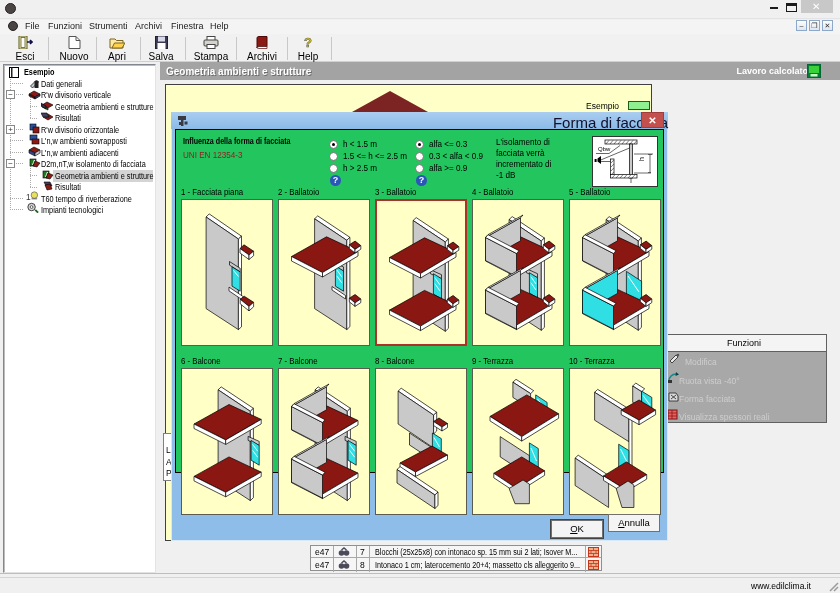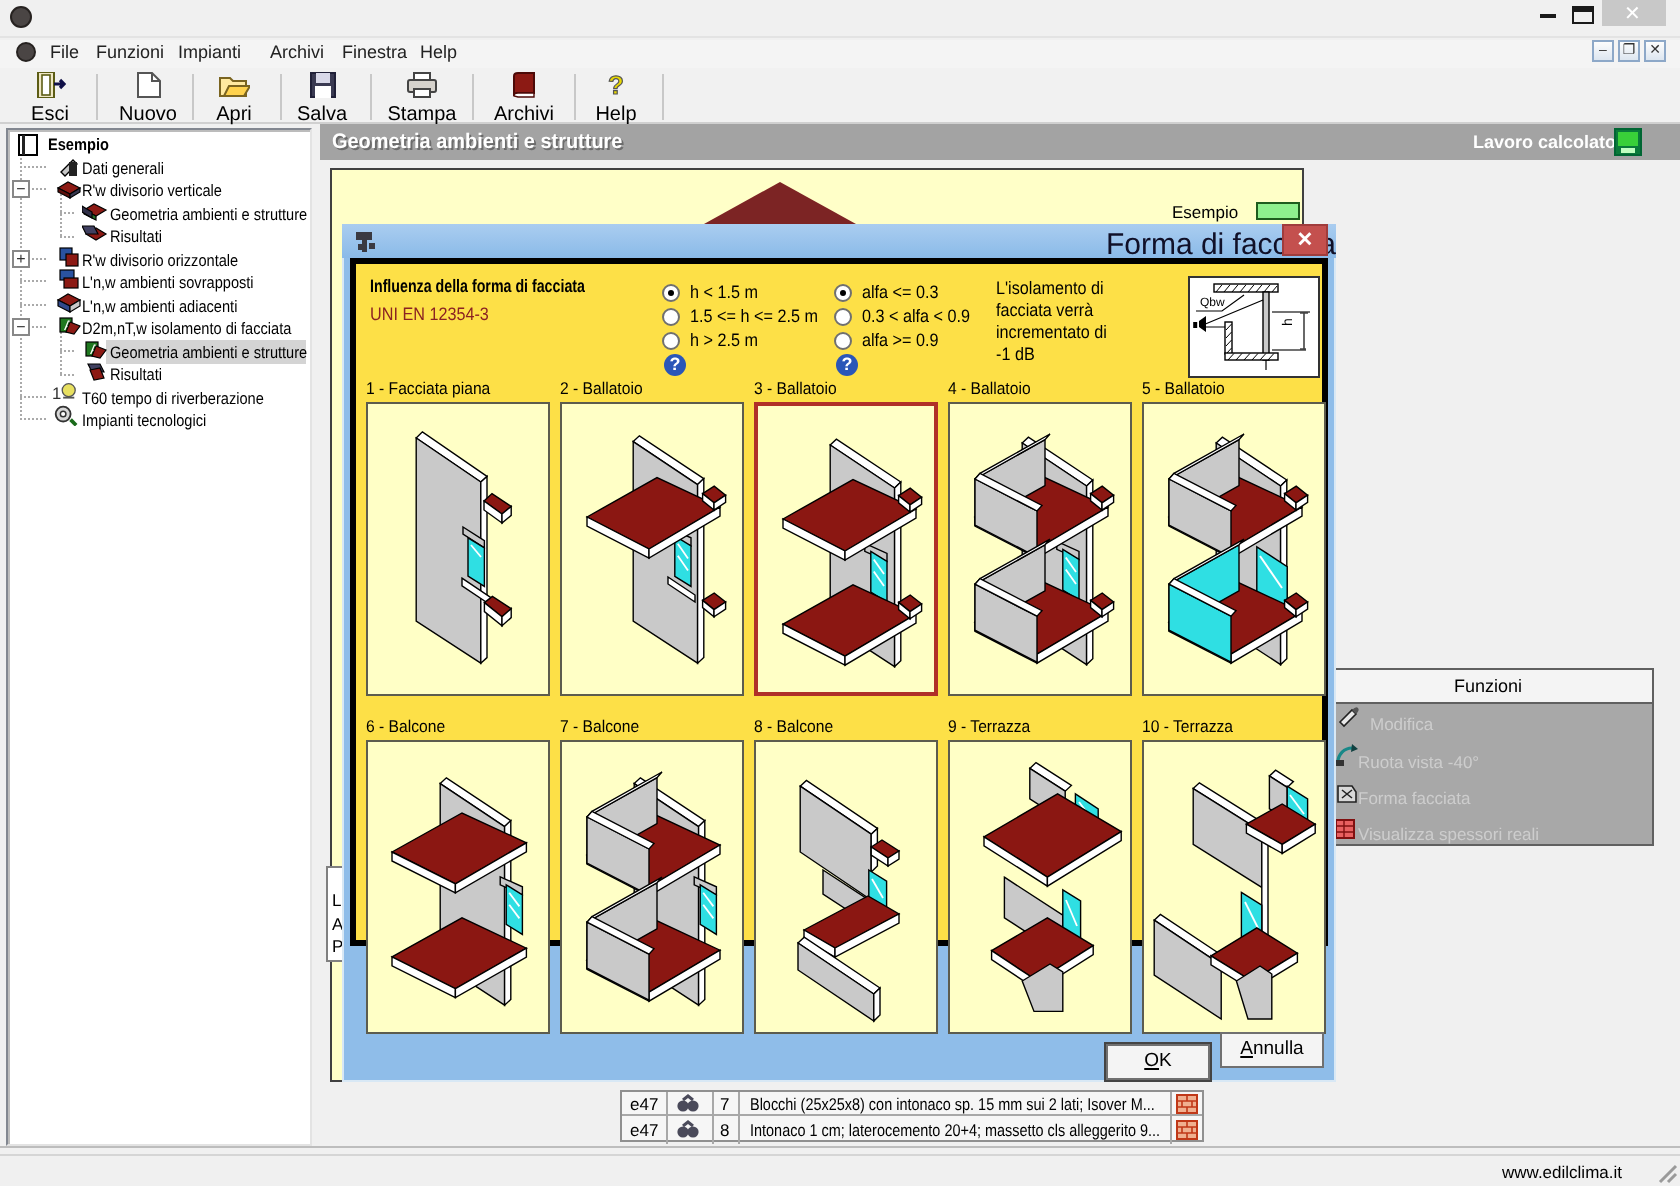--- a/index.html
+++ b/index.html
@@ -25,21 +25,21 @@
 
 #ywin{left:165px;top:84px;width:487px;height:457px;background:#ffffc8;border:1px solid #404040;}
 #rooftri{left:352px;top:91px;width:0;height:0;border-left:38px solid transparent;border-right:38px solid transparent;border-bottom:21px solid #7c2424;}
 #facc-label{left:586px;top:101px;font-size:8.5px;color:#000;}
 #facc-swatch{left:628px;top:101px;width:22px;height:9px;background:#8ef08e;border:1px solid #1e5c1e;}
 
 #dialog{left:171px;top:112px;width:497px;height:429px;background:#8fbde9;box-shadow:0 0 0 1px #d8e8f5 inset;}
 #dlg-title{left:0;top:0;width:497px;height:17px;background:linear-gradient(#aacdf0,#8abae8);}
 #dlg-title .t{position:absolute;left:0;top:2px;width:100%;text-align:right;font-size:15px;color:#101028;}
 #dlg-close{left:470px;top:0px;width:23px;height:16px;background:#c4504e;border:1px solid #a03c3c;color:#fff;font-size:10px;text-align:center;line-height:15px;font-weight:bold;}
-#dlg-body{left:4px;top:17px;width:489px;height:344px;background:#fde047;border:3px solid #000000;}
+#dlg-body{left:4px;top:17px;width:489px;height:344px;background:#22c55e;border:1px solid #000000;}
 
 .dlg-txt{position:absolute;font-size:9px;color:#000;white-space:nowrap;transform:scaleX(0.9);transform-origin:0 50%;}
 .radio{position:absolute;width:9px;height:9px;border-radius:50%;background:#fff;border:1px solid #707070;}
 .radio.sel:after{content:"";position:absolute;left:2px;top:2px;width:3px;height:3px;border-radius:50%;background:#000;}
 .qico{position:absolute;width:11px;height:11px;border-radius:50%;background:#2a56b8;color:#fff;font-size:9px;font-weight:bold;text-align:center;line-height:11px;}
 .cell{position:absolute;width:92px;height:147px;background:#ffffc6;border:1px solid #5c5c4e;}
 .cell-label{position:absolute;font-size:8.5px;color:#000;white-space:nowrap;transform:scaleX(0.92);transform-origin:0 50%;}
 .btn{position:absolute;width:52px;height:18px;background:#f4f4f4;border:1px solid #707070;font-size:9.5px;text-align:center;line-height:16px;color:#000;}
 
 #lapbox{left:163px;top:433px;width:14px;height:48px;background:#fff;border:1px solid #808080;font-size:8.5px;color:#000;line-height:11.5px;padding:11px 0 0 2px;}
@@ -62,21 +62,21 @@
 <div class="abs" id="titlebar"></div>
 <div class="abs" style="left:5px;top:3px;width:11px;height:11px;border-radius:50%;background:#4a4544;border:1px solid #262220;"></div>
 <div class="abs" style="left:770px;top:7px;width:8px;height:2px;background:#1a1a1a;"></div>
 <div class="abs" style="left:786px;top:3px;width:11px;height:9px;border:1.5px solid #1a1a1a;border-top-width:3px;"></div>
 <div class="abs" style="left:801px;top:0;width:32px;height:13px;background:#c8c8c8;"></div>
 <div class="abs" style="left:812px;top:1px;font-size:10px;color:#fff;">✕</div>
 <div class="abs" id="menubar"></div>
 <div class="abs" style="left:8px;top:21px;width:10px;height:10px;border-radius:50%;background:#4a4544;border:1px solid #262220;"></div>
 <span class="abs menu-item" style="left:25px;top:21px;">File</span>
 <span class="abs menu-item" style="left:48px;top:21px;">Funzioni</span>
-<span class="abs menu-item" style="left:89px;top:21px;">Impianti</span>
+<span class="abs menu-item" style="left:89px;top:21px;">Strumenti</span>
 <span class="abs menu-item" style="left:135px;top:21px;">Archivi</span>
 <span class="abs menu-item" style="left:171px;top:21px;">Finestra</span>
 <span class="abs menu-item" style="left:210px;top:21px;">Help</span>
 <div class="abs mdib" style="left:796px;top:20px;">–</div>
 <div class="abs mdib" style="left:809px;top:20px;">❐</div>
 <div class="abs mdib" style="left:822px;top:20px;">✕</div>
 <div class="abs" id="toolbar"></div>
 <div class="abs tbtn" style="left:8px;width:34px;"><svg width="16" height="13" viewBox="0 0 16 13">
         <rect x="2" y="0" width="8" height="13" fill="#efe7c4" stroke="#5c5c14" stroke-width="1"></rect>
         <rect x="4" y="1.5" width="4" height="10" fill="#fff" stroke="#5c5c14" stroke-width="0.8"></rect>

